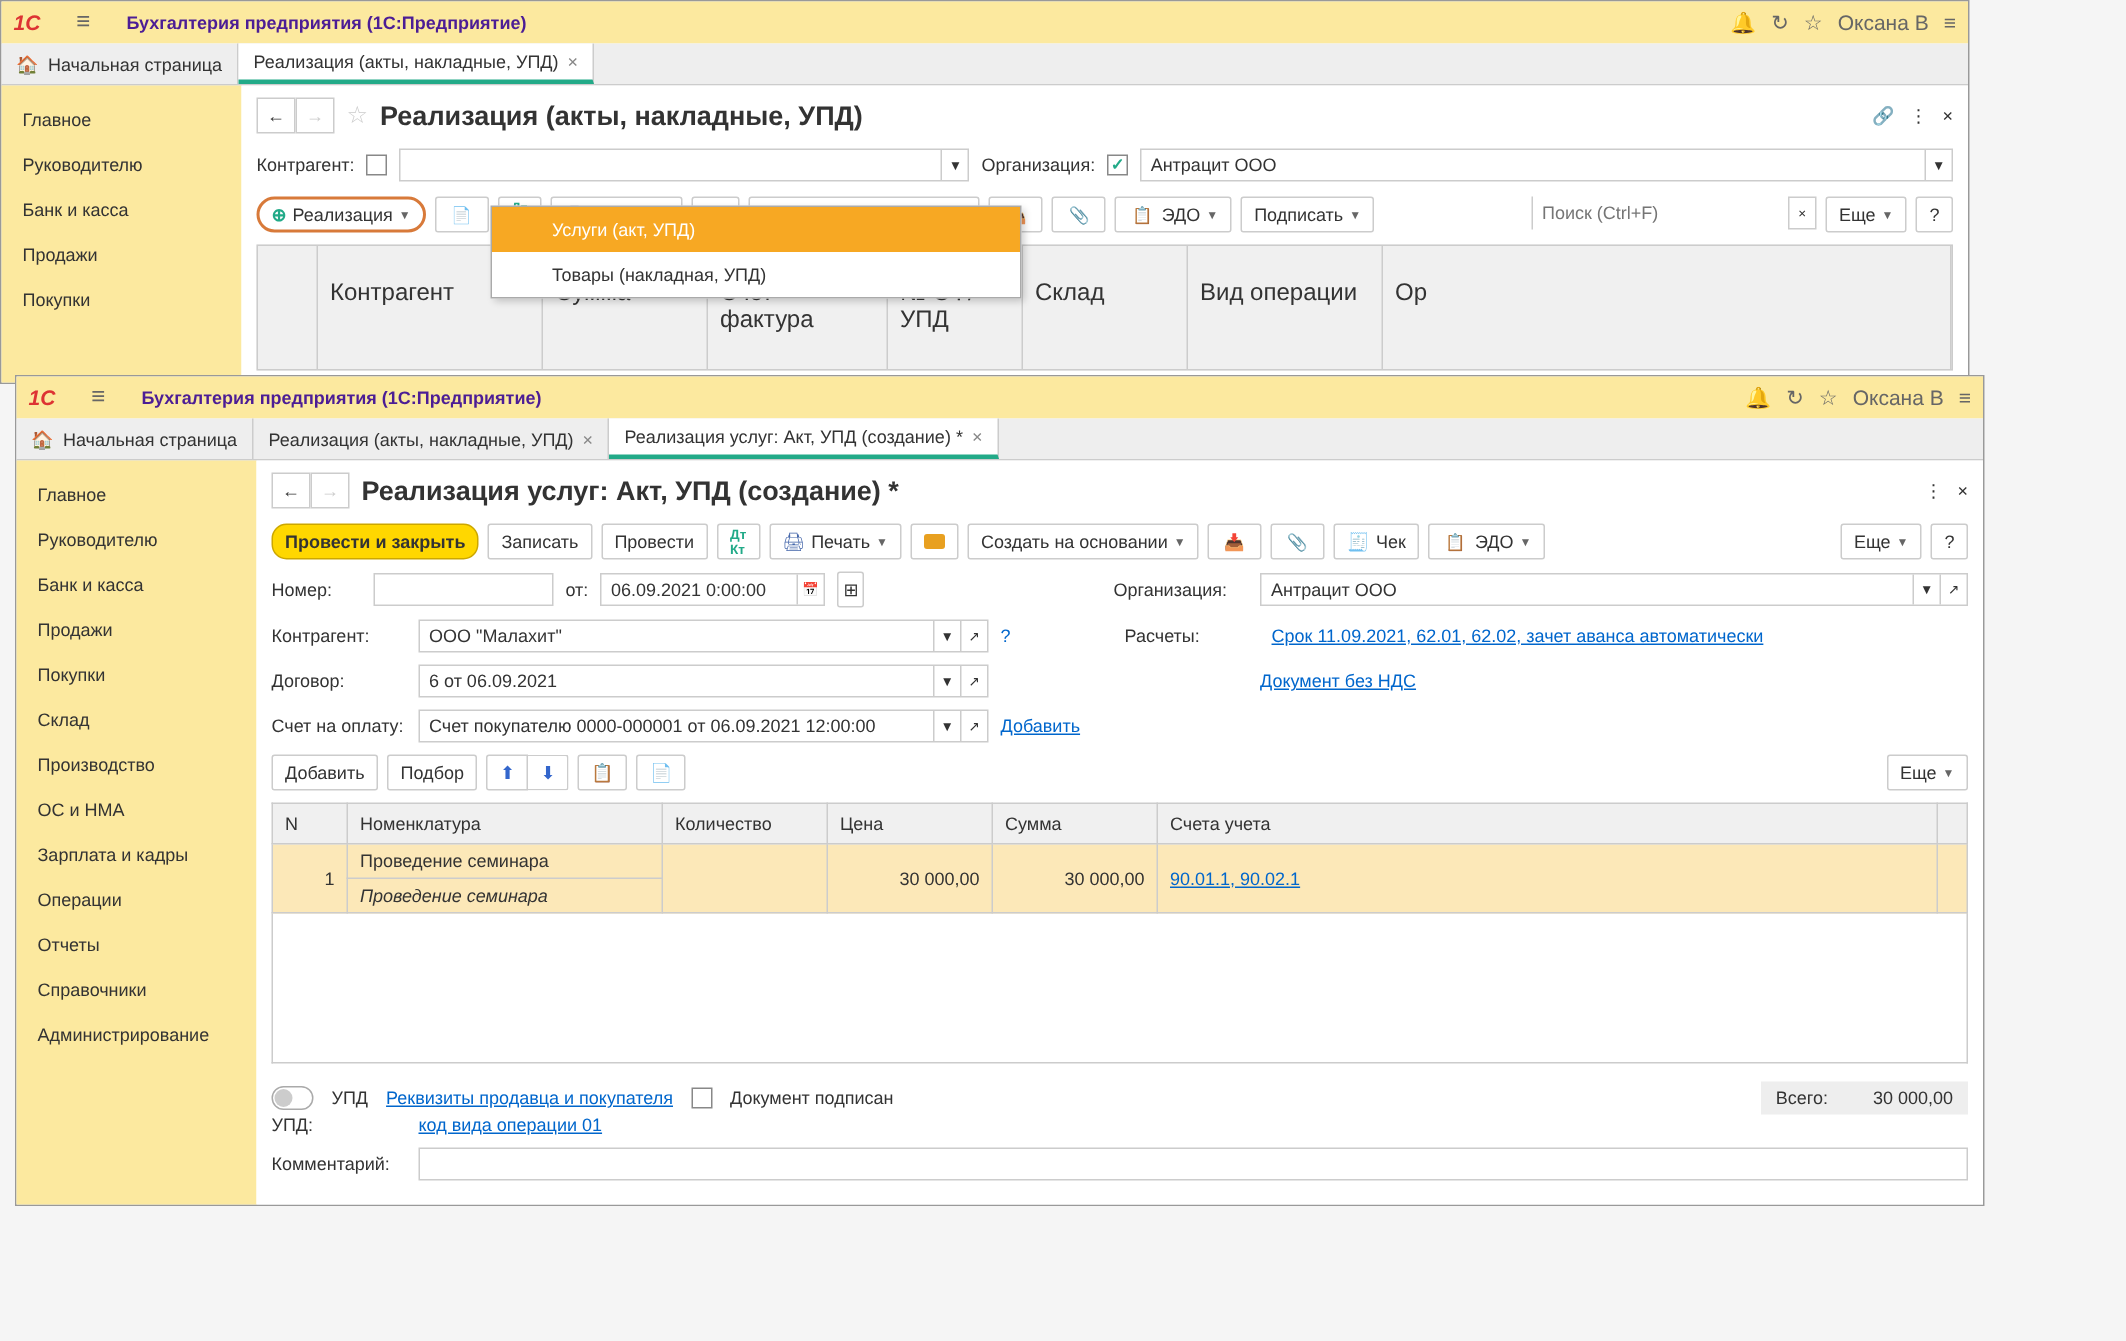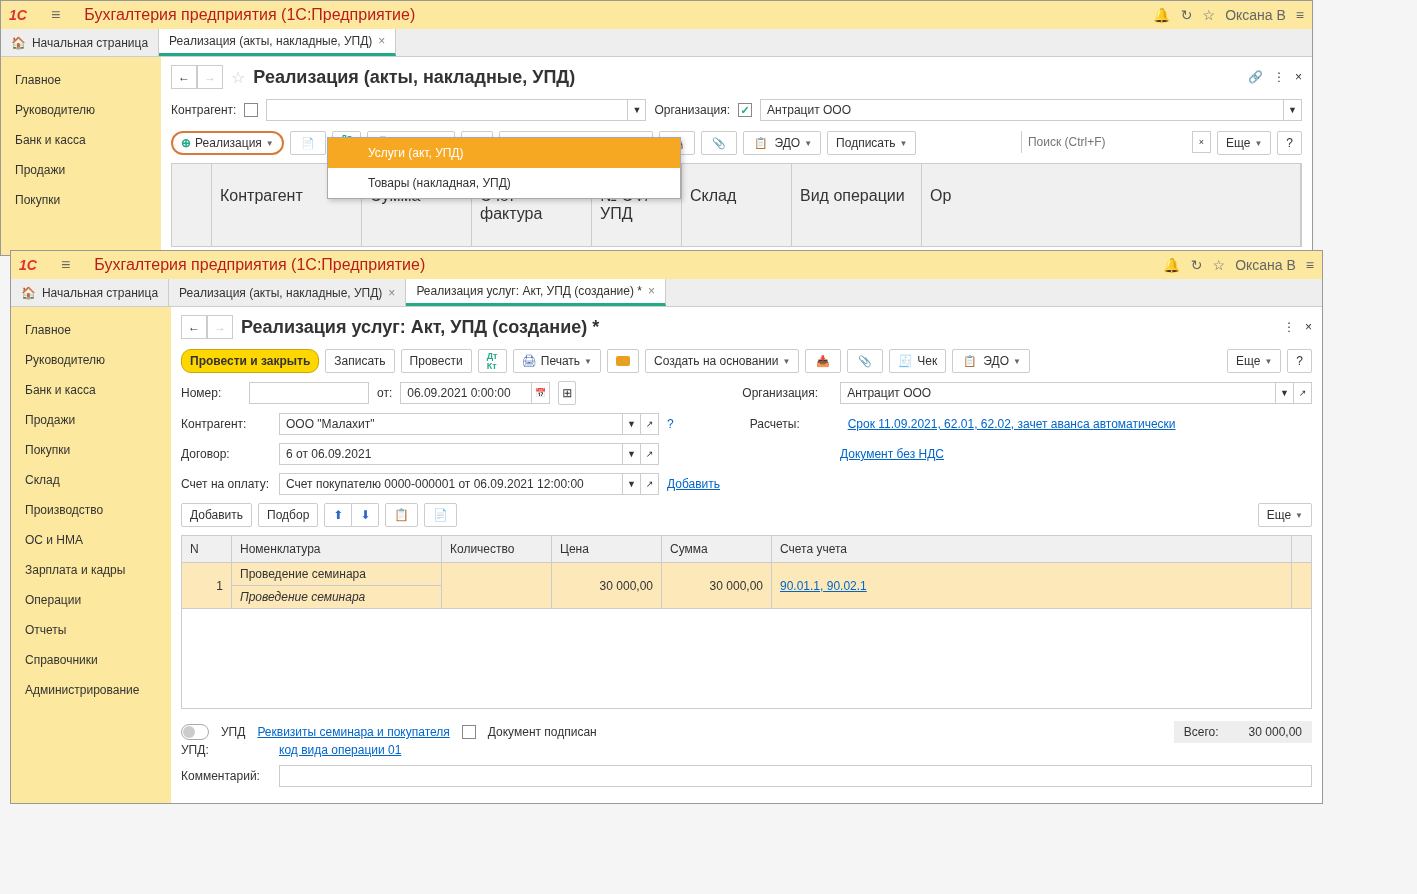--- a/index.html
+++ b/index.html
@@ -3,21 +3,21 @@
 <meta charset="utf-8">
 <style>
 * { box-sizing: border-box; margin: 0; padding: 0; }
 body { font-family: Arial, sans-serif; font-size: 12px; color: #333; background: #f5f5f5; }
 .window { position: relative; border: 1px solid #999; background: #fff; }
 .window1 { width: 1313px; margin: 0; }
 .window2 { width: 1313px; margin-top: 0; margin-left: 10px; position: relative; top: -6px; }
 .titlebar { background: #fce99f; height: 28px; display: flex; align-items: center; padding: 0 8px; gap: 24px; }
 .logo-1c { color: #d33; font-weight: bold; font-size: 14px; font-style: italic; }
 .hamburger { font-size: 16px; color: #666; cursor: pointer; }
-.title-text { font-size: 16px; color: #b91c1c; flex: 1; }
+.title-text { font-size: 12px; color: #4c1d95; flex: 1; font-weight: bold; }
 .title-icons { display: flex; gap: 10px; align-items: center; }
 .title-icons span { font-size: 14px; color: #666; cursor: pointer; }
 .user-name { font-size: 11px; color: #555; }
 .tabbar { background: #eee; border-bottom: 1px solid #ccc; display: flex; align-items: stretch; height: 28px; }
 .home-tab { display: flex; align-items: center; padding: 0 10px; gap: 6px; border-right: 1px solid #ccc; }
 .tab { display: flex; align-items: center; padding: 0 10px; gap: 6px; border-right: 1px solid #ccc; position: relative; }
 .tab.active { background: #fff; border-bottom: 3px solid #2a8; }
 .tab-close { font-size: 12px; color: #888; cursor: pointer; }
 .body-row { display: flex; justify-content: center; }
 .sidebar { width: 160px; background: #fce99f; padding: 8px 0; flex-shrink: 0; }
@@ -401,21 +401,21 @@
           <tr class="selected">
             <td class="italic">Проведение семинара</td>
           </tr>
         </tbody>
       </table>
       <div style="height:100px;border:1px solid #ccc;border-top:none"></div>
 
       <div class="footer-row">
         <span class="toggle"></span>
         <span>УПД</span>
-        <span class="link">Реквизиты семинара и покупателя</span>
+        <span class="link">Реквизиты продавца и покупателя</span>
         <span class="checkbox"></span>
         <span>Документ подписан</span>
         <div class="total-box">
           <span>Всего:</span>
           <span>30 000,00</span>
         </div>
       </div>
 
       <div class="form-row">
         <span class="form-label">УПД:</span>

